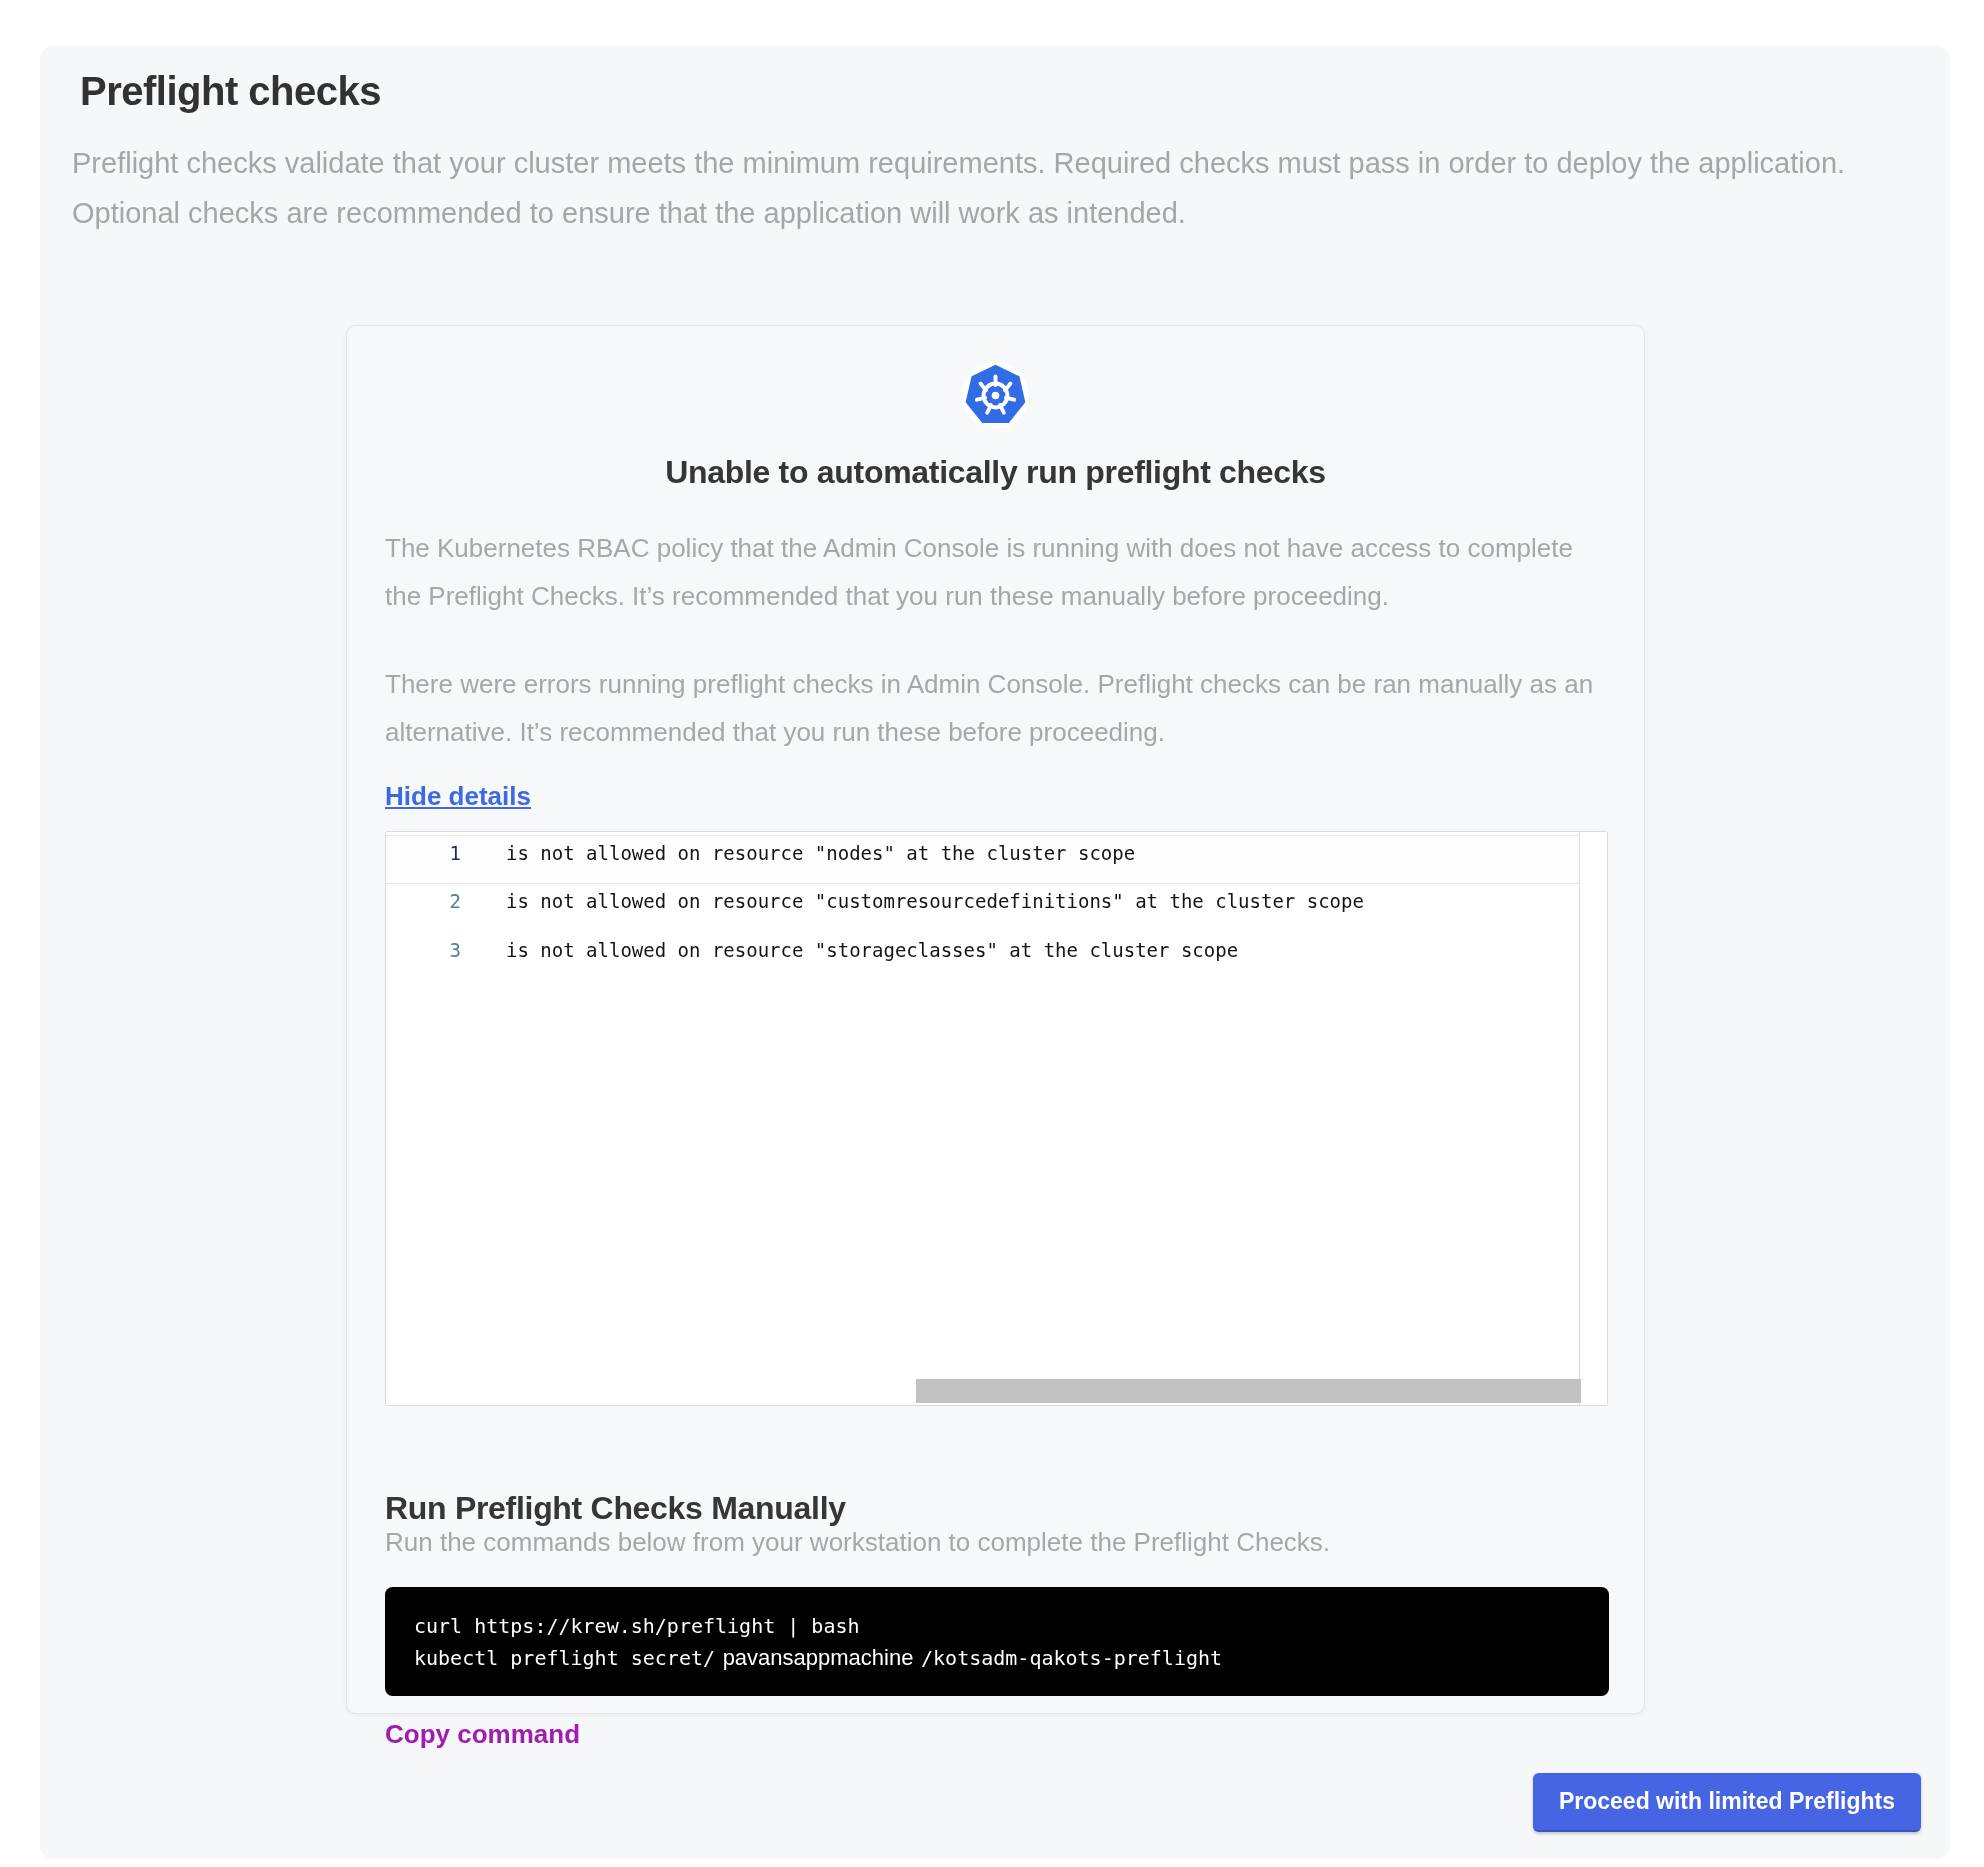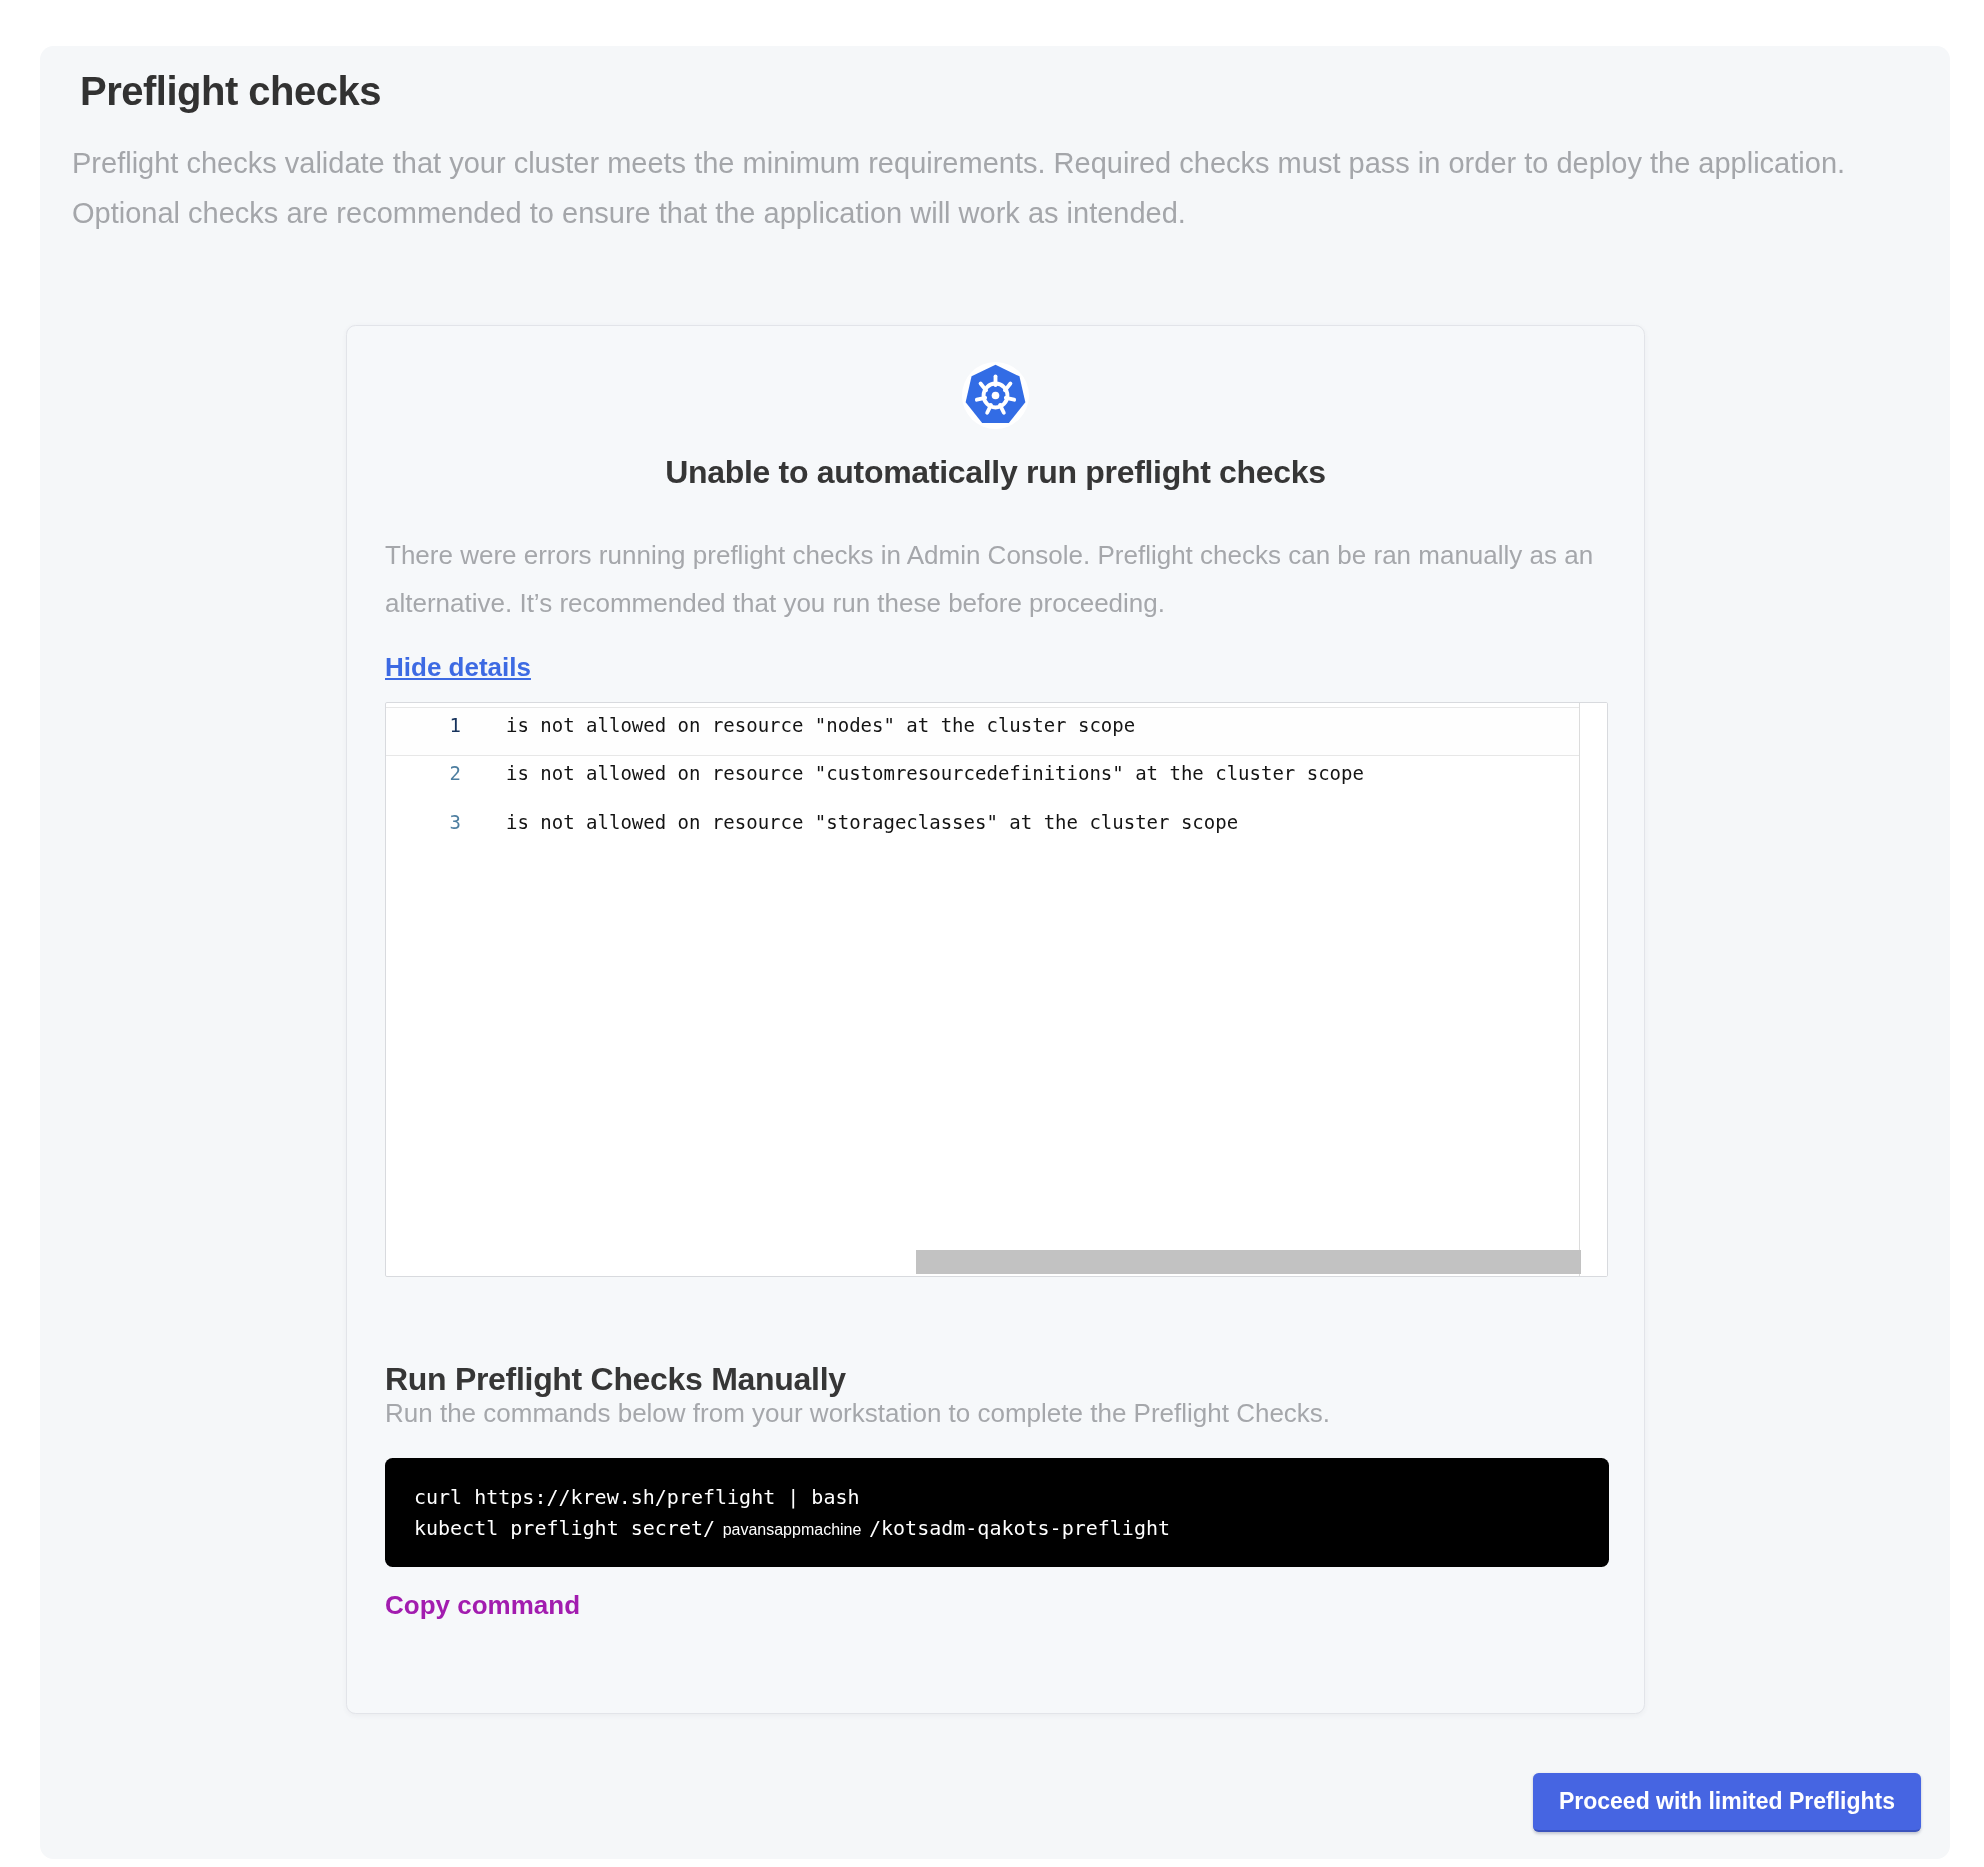--- a/index.html
+++ b/index.html
@@ -126,21 +126,21 @@
     border-radius: 7.6px;
     padding: 24px 29px;
     font-family: "DejaVu Sans Mono", "Liberation Mono", monospace;
     font-size: 20px; line-height: 31px;
     color: #ffffff;
     white-space: nowrap;
     overflow: hidden;
   }
   .secret-name {
     font-family: "Liberation Sans", "DejaVu Sans", sans-serif;
-    font-size: 16px;
+    font-size: 22px;
     padding: 0 7.6px;
   }
   .copy-command {
     display: inline-block;
     margin-top: 23px;
     font-size: 26px;
     color: #a21caf;
     cursor: pointer;
     font-weight: bold;
   }
@@ -183,20 +183,21 @@
             <line x1="43.7" y1="53" x2="39.8" y2="45"></line>
             <line x1="26.3" y1="53" x2="30.2" y2="45"></line>
             <line x1="15.5" y1="39.4" x2="24.2" y2="37.4"></line>
             <line x1="19.4" y1="22.5" x2="25.1" y2="29.6"></line>
           </g>
         </svg>
       </span>
       <span class="card-heading">Unable to automatically run preflight checks</span>
     </div>
 
+    <p class="card-paragraph p1">The Kubernetes RBAC policy that the Admin Console is running with does not have access to complete the Preflight Checks. It’s recommended that you run these manually before proceeding.</p>
     <p class="card-paragraph p2">There were errors running preflight checks in Admin Console. Preflight checks can be ran manually as an alternative. It’s recommended that you run these before proceeding.</p>
 
     <a class="hide-details">Hide details</a>
 
     <div class="editor">
       <div class="editor-lines">
   <div class="code-line">
     <span class="gutter-num">1</span><span class="code-text">is not allowed on resource "nodes" at the cluster scope</span>
   </div>
 

